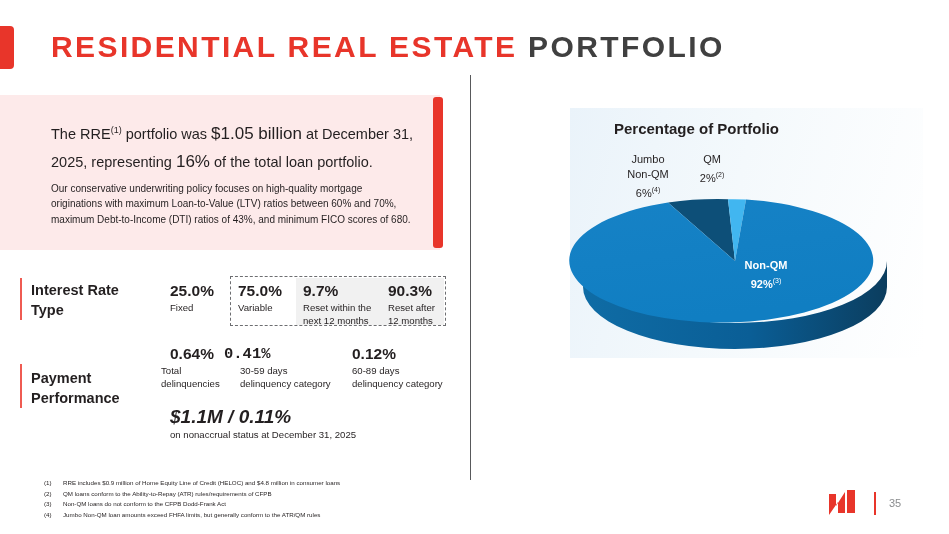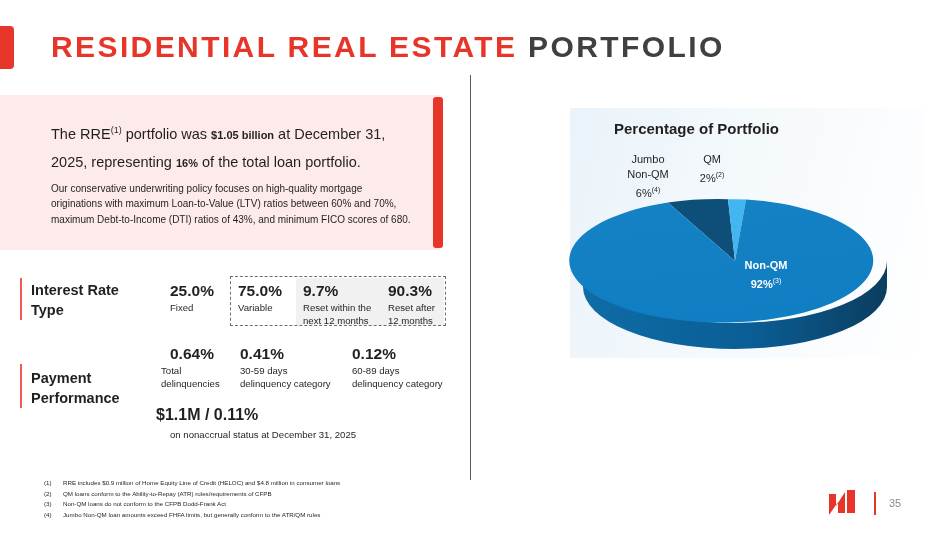--- a/index.html
+++ b/index.html
@@ -69,21 +69,21 @@
   }
   .callout-lead {
     position: absolute;
     left: 51px;
     top: 117px;
     width: 365px;
     font-size: 14.5px;
     line-height: 27px;
     color: #231f20;
   }
-  .callout-lead b { font-weight: bold; font-size: 11px; }
+  .callout-lead b { font-weight: normal; font-size: 17px; }
   .callout-lead sup { font-size: 9px; vertical-align: super; }
   .callout-body {
     position: absolute;
     left: 51px;
     top: 181px;
     width: 362px;
     font-size: 10px;
     line-height: 15.4px;
     color: #231f20;
   }
@@ -266,33 +266,33 @@
   <span>Payment</span><br>
   <span>Performance</span>
 </div>
 
 <div class="metric-val" style="left:170px; top:345px;">0.64%</div>
 <div class="metric-cap" style="left:161px; top:364px; width:72px;">
   <span>Total</span><br>
   <span>delinquencies</span>
 </div>
 
-<div class="metric-val" style="left:240px; top:345px;">0.41%</div>
+<div class="metric-val" style="left:224px; top:345px;font-family:Liberation Mono, monospace;">0.41%</div>
 <div class="metric-cap" style="left:240px; top:364px; width:110px;">
   <span>30-59 days</span><br>
   <span>delinquency category</span>
 </div>
 
 <div class="metric-val" style="left:352px; top:345px;">0.12%</div>
 <div class="metric-cap" style="left:352px; top:364px; width:110px;">
   <span>60-89 days</span><br>
   <span>delinquency category</span>
 </div>
 
-<div class="metric-val" style="left:156px; top:406px; font-size:16px;">$1.1M / 0.11%</div>
+<div class="metric-val" style="left:170px; top:406px; font-size:19px;font-style:italic;">$1.1M / 0.11%</div>
 <div class="metric-cap" style="left:170px; top:428px; width:230px;">on nonaccrual status at December 31, 2025</div>
 
 <div class="footnotes">
   <div class="fn-row">
     <div class="fn-num">(1)</div>
     <div class="fn-txt">RRE includes $0.9 million of Home Equity Line of Credit (HELOC) and $4.8 million in consumer loans</div>
   </div>
   <div class="fn-row">
     <div class="fn-num">(2)</div>
     <div class="fn-txt">QM loans conform to the Ability-to-Repay (ATR) rules/requirements of CFPB</div>

